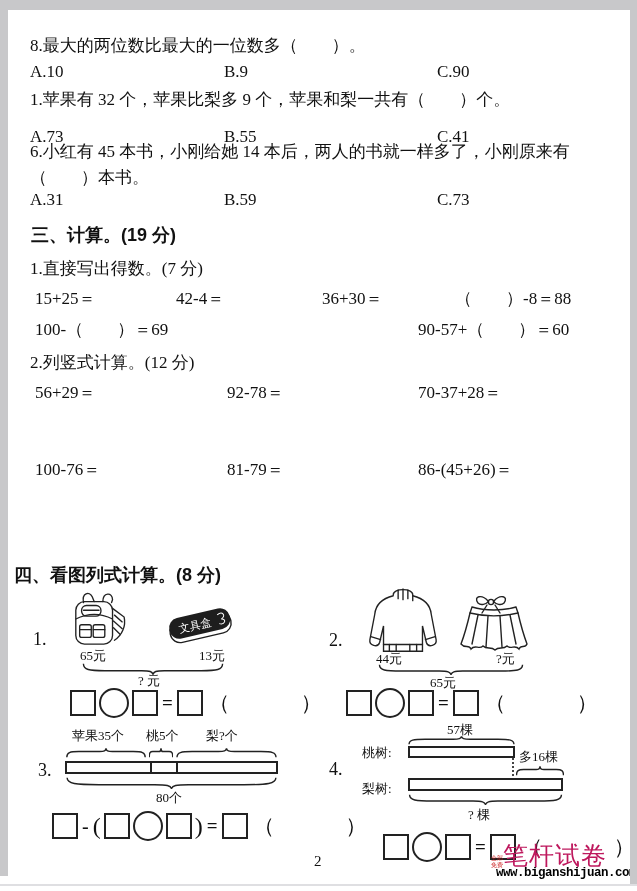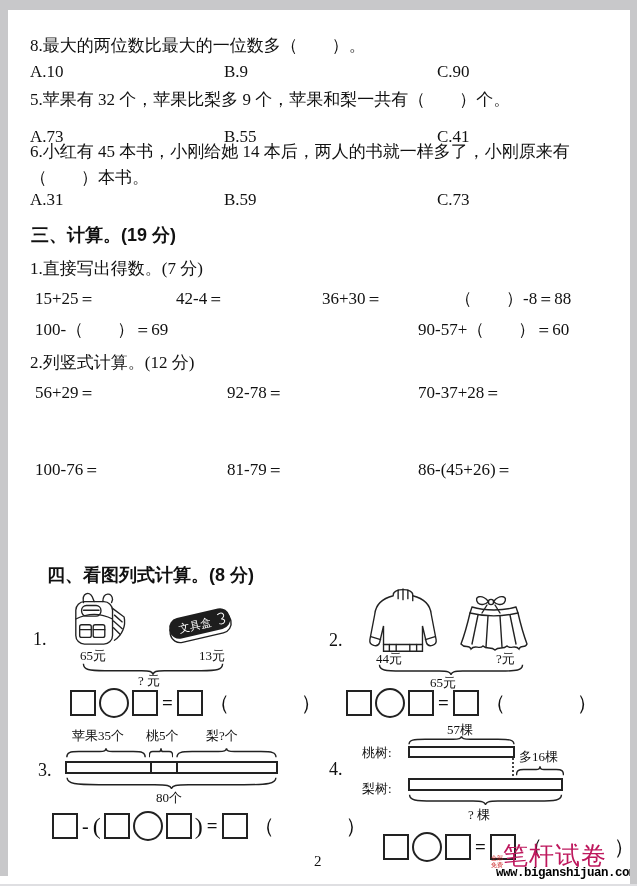--- a/index.html
+++ b/index.html
@@ -49,21 +49,21 @@
 
 <div class="stage">
 
   <div class="abs txt" style="left:30px;top:33px;">8.最大的两位数比最大的一位数多（　　）。</div>
   <div class="optrow" style="top:62px;">
     <span style="left:0;">A.10</span>
     <span style="left:194px;">B.9</span>
     <span style="left:407px;">C.90</span>
   </div>
 
-  <div class="abs txt" style="left:30px;top:87px;">5.苹果有 32 个，苹果比梨多 9 个，苹果和梨一共有（　　）个。</div>
+  <div class="abs txt" style="left:30px;top:87px;">1.苹果有 32 个，苹果比梨多 9 个，苹果和梨一共有（　　）个。</div>
   <div class="optrow" style="top:127px;">
     <span style="left:0;">A.73</span>
     <span style="left:194px;">B.55</span>
     <span style="left:407px;">C.41</span>
   </div>
 
   <div class="abs txt wrap" style="left:30px;top:139px;width:579px;">6.小红有 45 本书，小刚给她 14 本后，两人的书就一样多了，小刚原来有（　　）本书。</div>
   <div class="optrow" style="top:190px;">
     <span style="left:0;">A.31</span>
     <span style="left:194px;">B.59</span>
@@ -89,21 +89,21 @@
     <span style="left:5px;">56+29＝</span>
     <span style="left:197px;">92-78＝</span>
     <span style="left:388px;">70-37+28＝</span>
   </div>
   <div class="calcrow" style="top:458px;">
     <span style="left:5px;">100-76＝</span>
     <span style="left:197px;">81-79＝</span>
     <span style="left:388px;">86-(45+26)＝</span>
   </div>
 
-  <div class="abs heading" style="left:47px;top:563px;">四、看图列式计算。(8 分)</div>
+  <div class="abs heading" style="left:14px;top:563px;">四、看图列式计算。(8 分)</div>
 
   <div class="abs num" style="left:33px;top:629px;">1.</div>
   <svg class="abs" style="left:70px;top:589px;" width="58" height="60" viewBox="0 0 60 62">
     <path class="ln" d="M14,14 C12,4 20,2 23,8 L25,13"></path>
     <path class="ln" d="M34,13 C34,3 44,3 44,11 L43,14"></path>
     <rect class="ln" x="6" y="13" width="38" height="44" rx="9"></rect>
     <path class="ln" d="M6,31 C18,25 32,25 44,31"></path>
     <rect class="ln" x="12" y="17" width="20" height="11" rx="5"></rect>
     <line class="ln" x1="14" y1="22" x2="30" y2="22"></line>
     <rect class="ln" x="10" y="37" width="12" height="13" rx="2"></rect>

